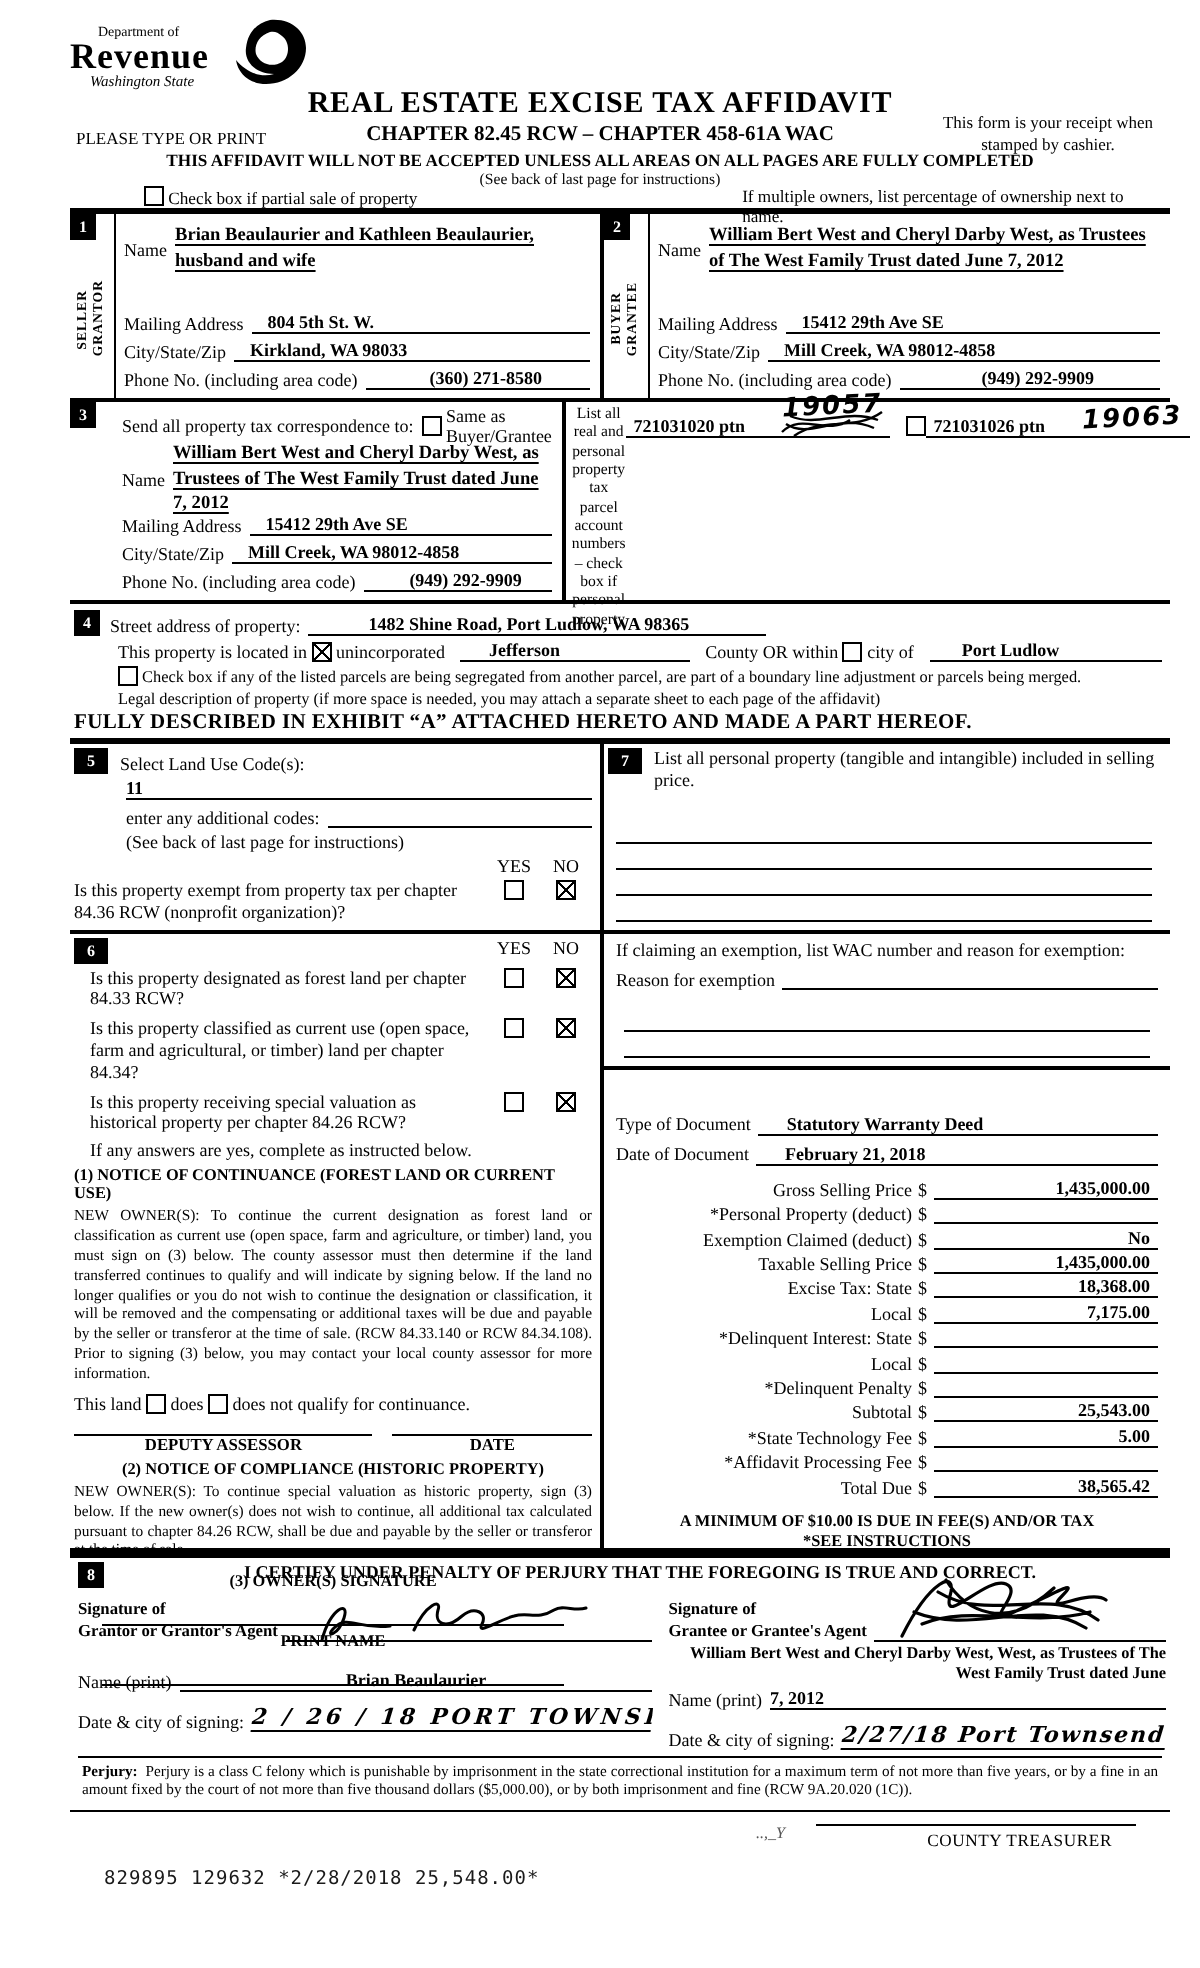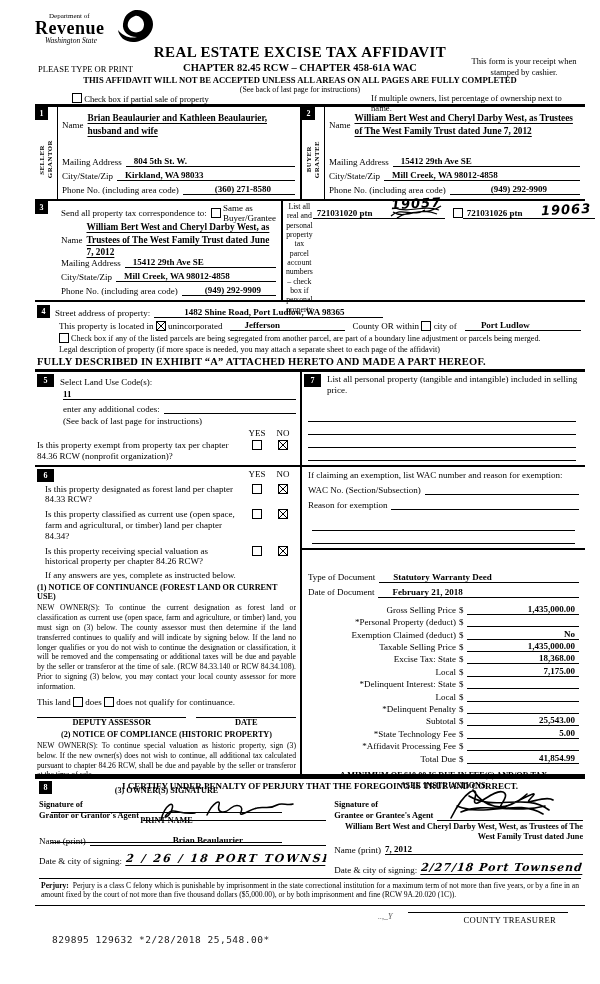--- a/index.html
+++ b/index.html
@@ -389,24 +389,20 @@
           </div>
           <div class="blank" style="margin-top:12px"></div>
           <div class="blank"></div>
           <div class="blank"></div>
           <div class="blank"></div>
         </div>
 
         <div class="exm">
           <div>If claiming an exemption, list WAC number and reason for exemption:</div>
           <div class="exr">
-            <span class="lab">WAC No. (Section/Subsection)</span>
-            <span class="u"></span>
-          </div>
-          <div class="exr">
             <span class="lab">Reason for exemption</span>
             <span class="u"></span>
           </div>
           <div class="blank" style="margin-top:8px"></div>
           <div class="blank"></div>
         </div>
 
         <div class="docsec">
           <div class="frow" style="height:15px">
             <span class="lab">Type of Document</span>
@@ -473,21 +469,21 @@
             <span class="mval">5.00</span>
           </div>
           <div class="mrow">
             <span class="mlab">*Affidavit Processing Fee</span>
             <span class="mds">$</span>
             <span class="mval"></span>
           </div>
           <div class="mrow">
             <span class="mlab">Total Due</span>
             <span class="mds">$</span>
-            <span class="mval">41,854.99</span>
+            <span class="mval">38,565.42</span>
           </div>
 
           <div class="minnote">
             <div>A MINIMUM OF $10.00 IS DUE IN FEE(S) AND/OR TAX</div>
             <div>*SEE INSTRUCTIONS</div>
           </div>
         </div>
       </div>
     </div>
 

